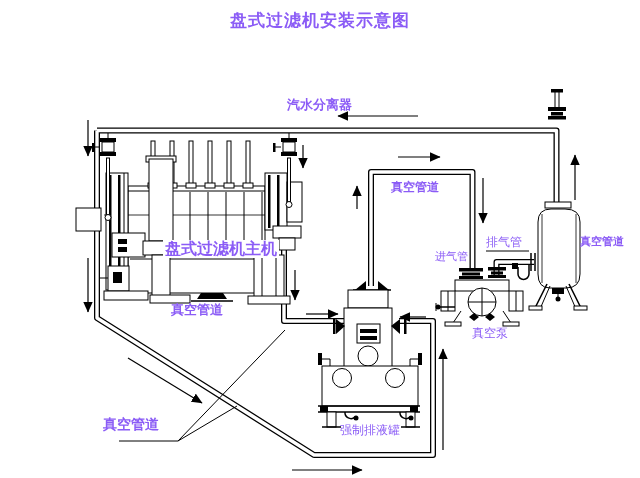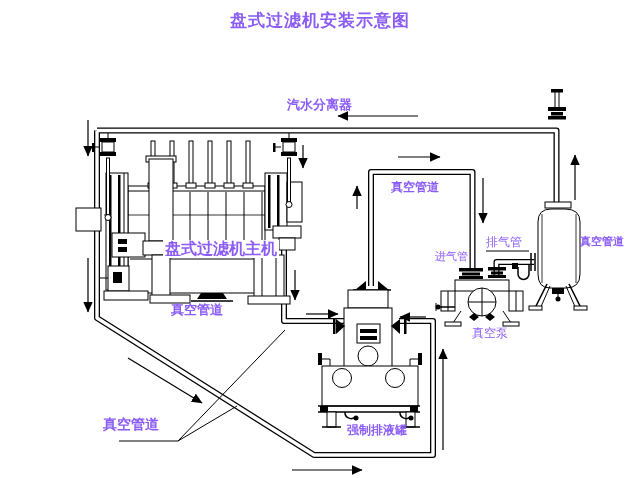--- a/index.html
+++ b/index.html
@@ -256,18 +256,18 @@
       <line class="tl" x1="178" y1="441" x2="285" y2="330"></line>
     </g>
   </svg>
 
   <div class="title">盘式过滤机安装示意图</div>
   <div class="lbl" style="left:287px;top:98px;font-size:13px;font-weight:bold">汽水分离器</div>
   <div class="lbl" style="left:391px;top:181px;font-size:12px;font-weight:bold">真空管道</div>
   <div class="lbl bg" style="left:163px;top:240px;font-size:16px;font-weight:bold">盘式过滤机主机</div>
   <div class="lbl" style="left:171px;top:303px;font-size:13px;font-weight:bold">真空管道</div>
   <div class="lbl" style="left:103px;top:417px;font-size:14px;font-weight:bold">真空管道</div>
-  <div class="lbl" style="left:347px;top:424px;font-size:12px;font-weight:bold">强制排液罐</div>
+  <div class="lbl" style="left:340px;top:424px;font-size:12px;font-weight:normal">强制排液罐</div>
   <div class="lbl" style="left:472px;top:327px;font-size:12px;font-weight:normal">真空泵</div>
   <div class="lbl" style="left:435px;top:250px;font-size:11px;font-weight:normal">进气管</div>
   <div class="lbl" style="left:486px;top:236px;font-size:12px;font-weight:normal">排气管</div>
   <div class="lbl" style="left:580px;top:235px;font-size:11px;font-weight:bold">真空管道</div>
 </div>
 
 </body></html>

